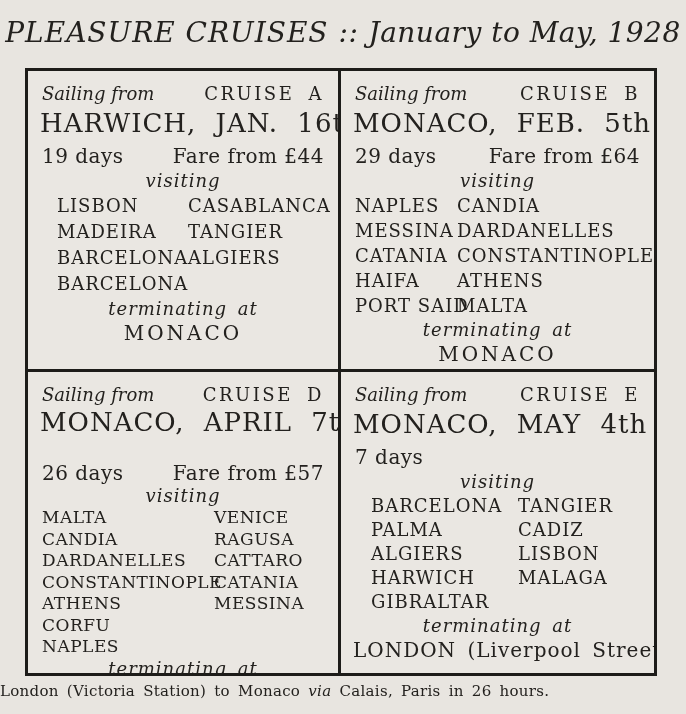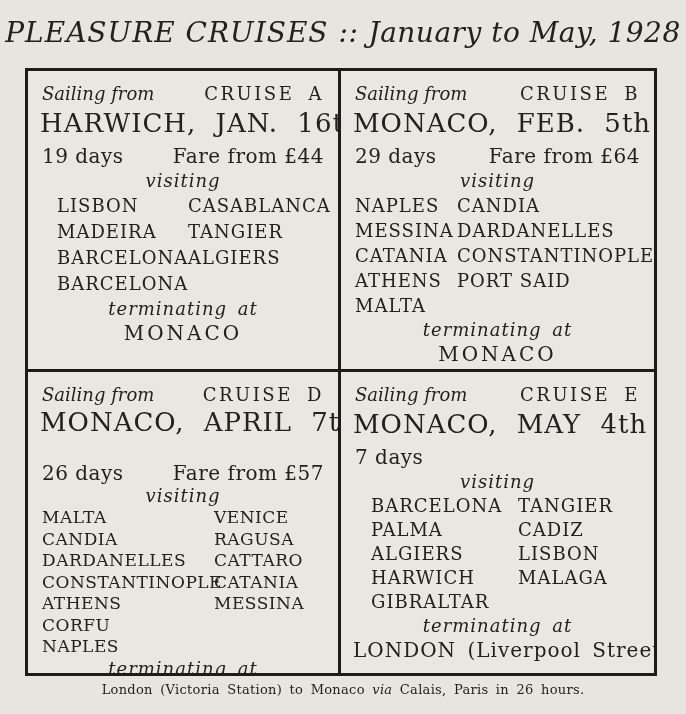--- a/index.html
+++ b/index.html
@@ -76,21 +76,21 @@
   .terminus{
     text-align:center;font-size:20px;letter-spacing:3px;
     margin-top:2px;white-space:nowrap;
   }
   .terminus-e{letter-spacing:1px;word-spacing:4px;}
   .cell-d .heading{margin:2px 0 2px 0;}
   .cell-d .farerow{margin-bottom:0;margin-top:24px;}
   .cell-d .midlabel{margin:0;}
   .footer{
     position:absolute;left:0;top:682px;width:100%;
-    text-align:center;font-size:13px;
+    font-size:15px;
     letter-spacing:0.3px;word-spacing:3px;
   }
   .footer .via{font-style:italic;}
 </style>
 </head>
 <body>
 
 <div class="page-title">
   <span class="tname">PLEASURE CRUISES</span><span class="tsep">::</span><span class="tdates">January to May, 1928</span>
 </div>
@@ -132,20 +132,21 @@
       <span>Fare from £64</span>
     </div>
     <div class="midlabel">visiting</div>
     <div class="ports ports-b">
       <span>NAPLES</span>
         <span>CANDIA</span>
       <span>MESSINA</span>
         <span>DARDANELLES</span>
       <span>CATANIA</span>
         <span>CONSTANTINOPLE</span>
+      <span>HAIFA</span>
         <span>ATHENS</span>
       <span>PORT SAID</span>
         <span>MALTA</span>
     </div>
     <div class="midlabel">terminating at</div>
     <div class="terminus">MONACO</div>
   </section>
 
   <section class="cell cell-d">
     <div class="toprow">

